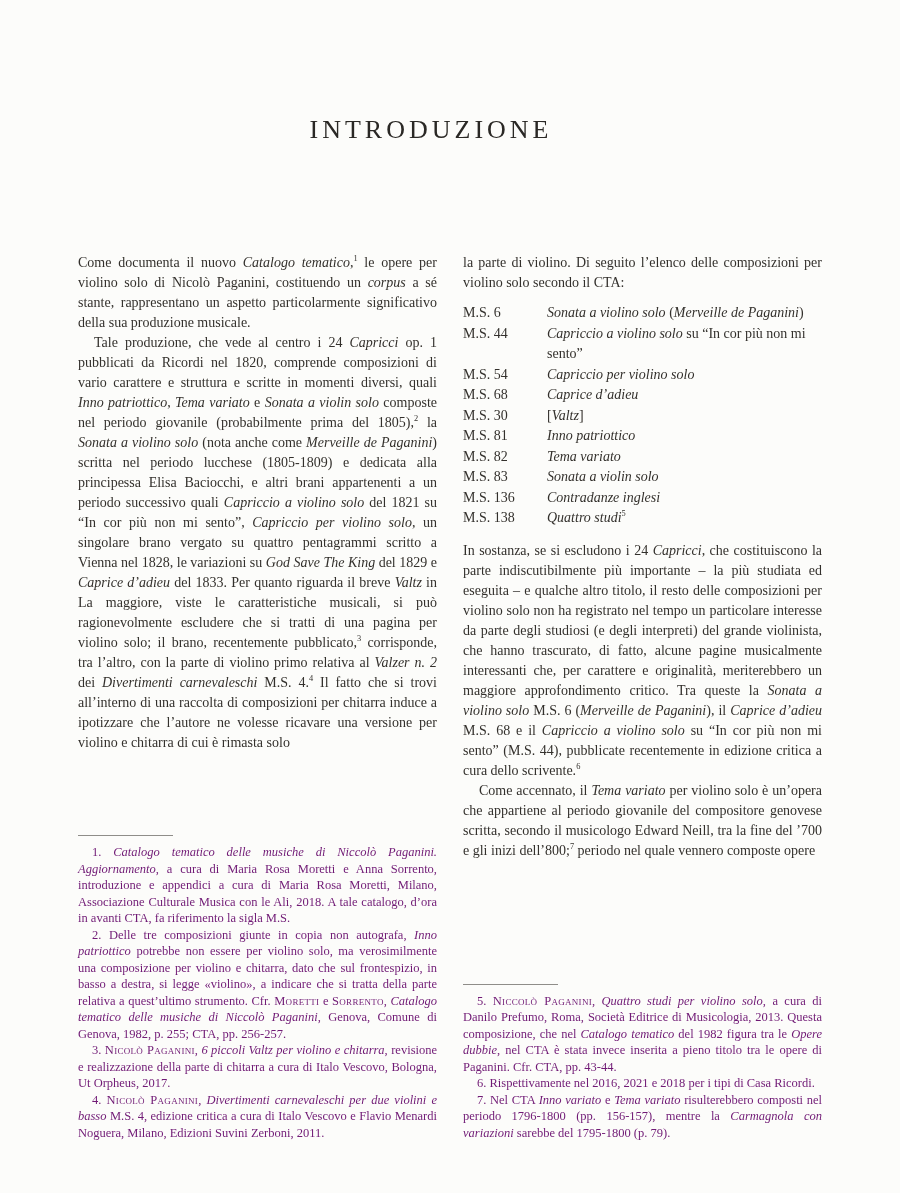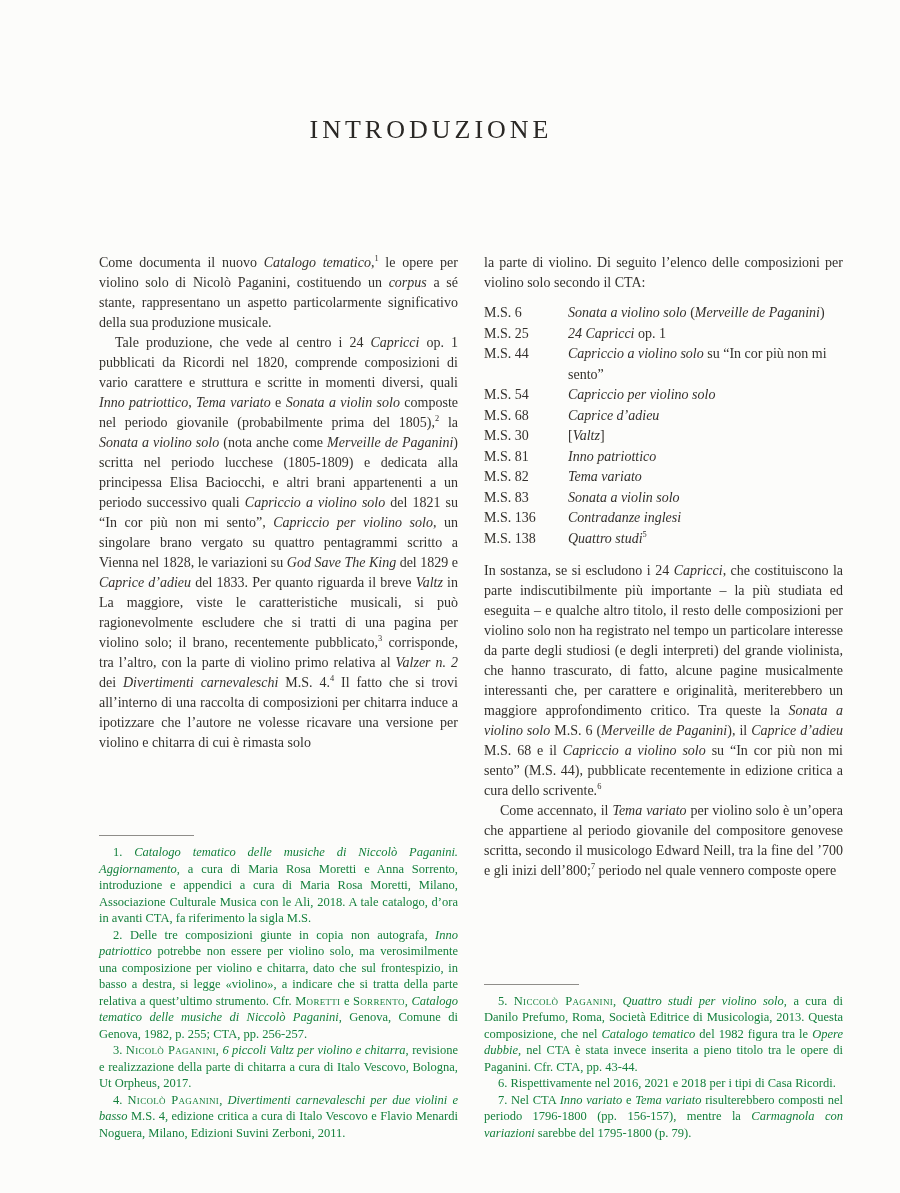--- a/index.html
+++ b/index.html
@@ -12,21 +12,21 @@
   }
   .page { position: relative; width: 862px; height: 1193px; overflow: hidden; }
   .page-title {
     position: absolute; top: 115px; left: 0; width: 100%;
     text-align: center; font-size: 26px; letter-spacing: 4px;
     color: #2a2825; font-weight: 400;
   }
   .columns {
     position: absolute; top: 253px; left: 78px;
     width: 744px; height: 888px;
-    display: flex; gap: 26px; margin-left: 21px;
+    display: flex; gap: 26px;
   }
   .col { width: 359px; display: flex; flex-direction: column; }
   .body-text p {
     margin: 0; text-align: justify;
     font-size: 14px; line-height: 20px;
   }
   .body-text p.indent { text-indent: 16px; }
   .run-italic { font-style: italic; }
   .run-smallcaps { font-variant: small-caps; letter-spacing: 0.3px; }
   .run-sup { vertical-align: super; font-size: 0.6em; line-height: 0; }
@@ -35,21 +35,21 @@
   .ms-label { flex: none; width: 84px; }
   .ms-desc { flex: 1; }
   .footnotes { margin-top: auto; }
   .fn-rule {
     width: 95px; height: 0; border-top: 1px solid #8f8d89;
     margin: 0 0 8px 0;
   }
   .footnotes p {
     margin: 0; text-align: justify;
     font-size: 12.5px; line-height: 16.5px;
-    text-indent: 14px; color: #15803d;
+    text-indent: 14px; color: #701a75;
   }
 </style>
 </head>
 <body>
 
 <div class="page">
 
   <div class="page-title">INTRODUZIONE</div>
 
   <div class="columns">
@@ -69,24 +69,20 @@
     </div>
 
     <div class="col">
       <div class="body-text">
         <p><span>la parte di violino. Di seguito l’elenco delle composizioni per violino solo secondo il CTA:</span></p>
 
         <div class="ms-list">
           <div class="ms-row">
             <span class="ms-label">M.S. 6</span>
             <span class="ms-desc"><span class="run-italic">Sonata a violino solo</span><span> (</span><span class="run-italic">Merveille de Paganini</span><span>)</span></span>
-          </div>
-          <div class="ms-row">
-            <span class="ms-label">M.S. 25</span>
-            <span class="ms-desc"><span class="run-italic">24 Capricci</span><span> op. 1</span></span>
           </div>
           <div class="ms-row">
             <span class="ms-label">M.S. 44</span>
             <span class="ms-desc"><span class="run-italic">Capriccio a violino solo</span><span> su “In cor più non mi sento”</span></span>
           </div>
           <div class="ms-row">
             <span class="ms-label">M.S. 54</span>
             <span class="ms-desc"><span class="run-italic">Capriccio per violino solo</span></span>
           </div>
           <div class="ms-row">

